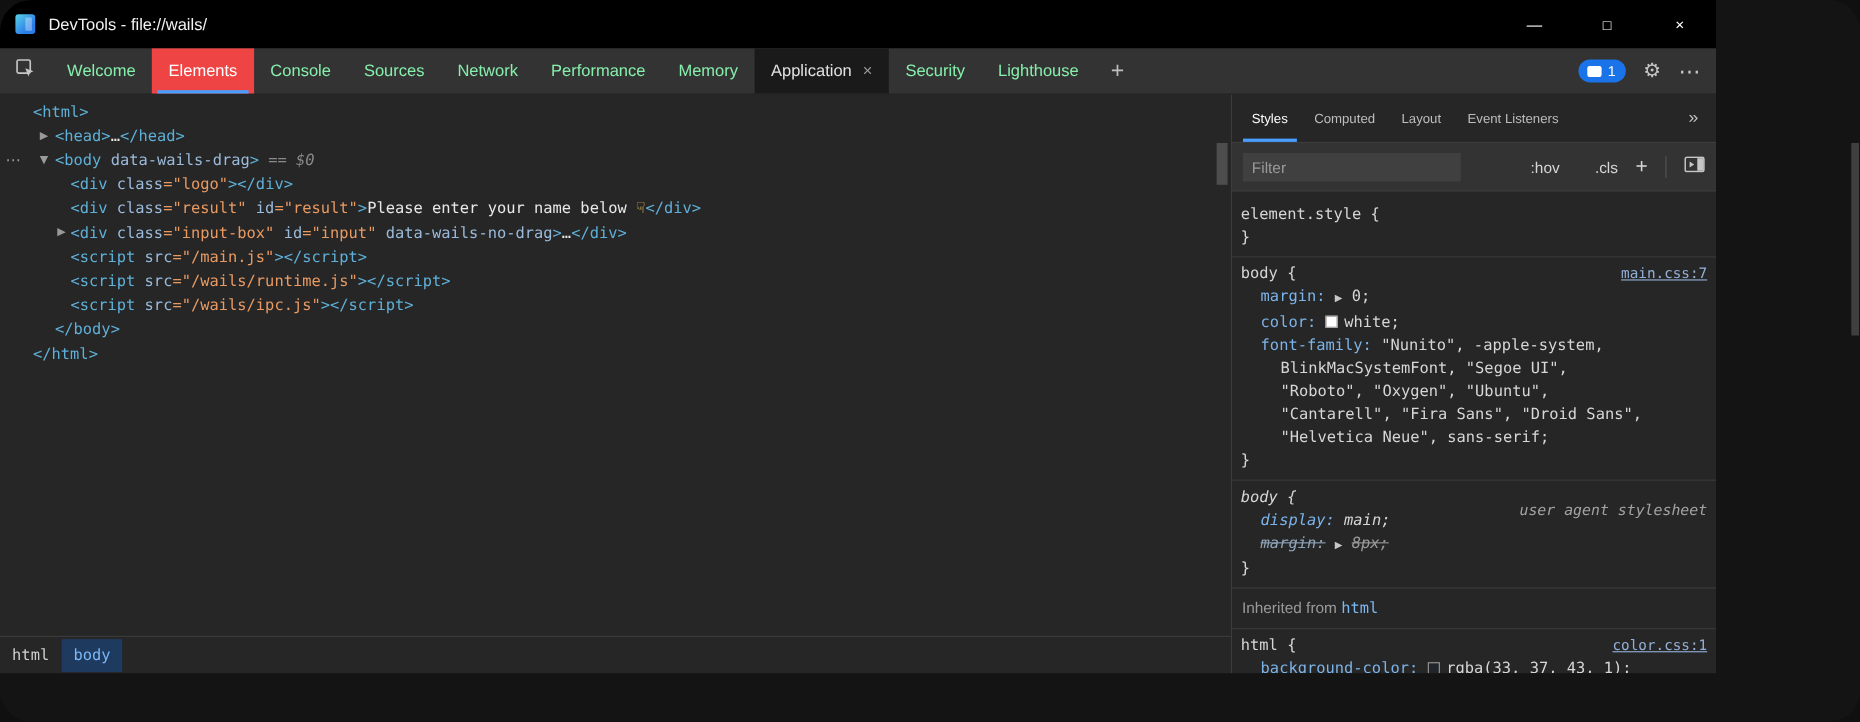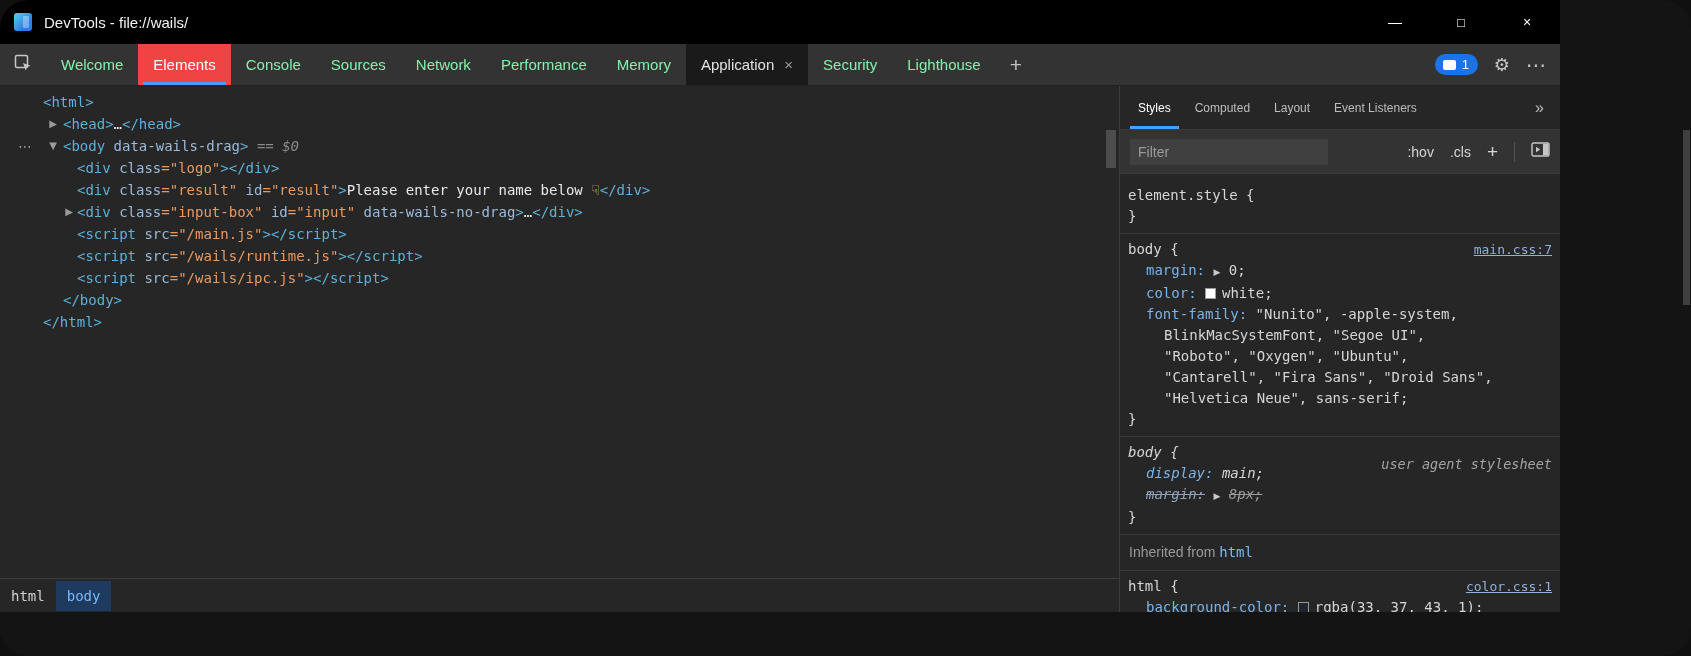--- a/index.html
+++ b/index.html
@@ -34,21 +34,21 @@
   .bubble { width:13px; height:10px; background:#fff; border-radius:2px; position:relative; }
   .bubble::after { content:""; position:absolute; left:2px; bottom:-3px; border:3px solid transparent; border-top-color:#fff; }
   .gear { font-size:18px; color:#c6c6c6; font-family:"DejaVu Sans", sans-serif; }
   .kebab { font-size:20px; color:#c6c6c6; font-family:"DejaVu Sans", sans-serif; }
 
   
   .elements-panel { position:absolute; left:0; top:86px; width:1119px; bottom:0; background:#262626; }
   .panel-resizer { position:absolute; left:1119px; top:86px; bottom:0; width:1px; background:#3c3c3c; }
   .tree { position:absolute; left:0; right:14px; top:0; bottom:34px; overflow:hidden; padding-top:5px;
           font-family:"DejaVu Sans Mono", monospace; font-size:14px; line-height:22px; }
-  .tl { position:relative; height:22px; white-space:pre;margin-left:13px; }
+  .tl { position:relative; height:22px; white-space:pre; }
   .in0 { padding-left:30px; } .in1 { padding-left:50px; } .in2 { padding-left:64px; }
   .tg { color:#5fb0d8; } .at { color:#9bbbdc; } .av { color:#e89a62; }
   .tx { color:#e8e8e8; } .gr { color:#8a8a8a; } .d0 { color:#8a8a8a; font-style:italic; }
   .emoji { color:#f2c14e; font-family:"DejaVu Sans", sans-serif; }
   .tarrow { position:absolute; top:0; width:12px; text-align:center; color:#9a9a9a; font-size:10px; font-family:"DejaVu Sans", sans-serif; }
   .ar-a { left:34px; } .ar-b { left:50px; }
   .gutter-dots { position:absolute; left:5px; top:0; color:#9a9a9a; letter-spacing:1px; font-family:"DejaVu Sans", sans-serif; }
   .lp-thumb { position:absolute; right:3px; top:44px; width:10px; height:38px; background:#4d4d4d; }
   .crumbs { position:absolute; left:0; right:0; bottom:0; height:34px; background:#262626; border-top:1px solid #3c3c3c;
             display:flex; align-items:center; font-family:"DejaVu Sans Mono", monospace; font-size:14px; }
@@ -60,21 +60,21 @@
   .sp-tabs { height:44px; display:flex; align-items:stretch; padding-left:6px; border-bottom:1px solid #3c3c3c; }
   .sp-tab { padding:0 12px; display:flex; align-items:center; font-size:12px; color:#bdbdbd; position:relative; white-space:nowrap; }
   .sp-tab.active { color:#fff; }
   .sp-tab.active::after { content:""; position:absolute; left:4px; right:4px; bottom:0; height:3px; background:#4a9eff; }
   .sp-chev { margin-left:auto; margin-right:16px; align-self:center; color:#bdbdbd; font-size:16px; }
   .sp-filter { height:44px; background:#333333; border-bottom:1px solid #3c3c3c; display:flex; align-items:center; padding:0 10px; }
   .filter-input { width:198px; height:26px; background:#404040; border:none; outline:none; color:#d0d0d0; font-size:14px; padding:0 8px;
                   font-family:"Liberation Sans", sans-serif; }
   .filter-input::placeholder { color:#9a9a9a; }
   .sf-right { margin-left:auto; display:flex; align-items:center; gap:16px; }
-  .toggle-txt { color:#d6d6d6; font-size:14px; }
+  .toggle-txt { color:#d6d6d6; font-size:14px;margin-left:16px; }
   .new-rule { color:#d6d6d6; font-size:19px; }
   .sf-divider { width:1px; height:20px; background:#555; }
 
   .sp-body { position:absolute; left:0; right:0; top:88px; bottom:0; overflow:hidden; padding-top:6px;
              font-family:"DejaVu Sans Mono", monospace; font-size:14px; line-height:21px; color:#d6d6d6; }
   .rule { padding:5px 8px 6px 8px; border-bottom:1px solid #3a3a3a; position:relative; }
   .rule.last { border-bottom:none; }
   .sel { color:#d6d6d6; } .def { color:#d6d6d6; }
   .decl { padding-left:18px; }
   .cont { padding-left:36px; }

